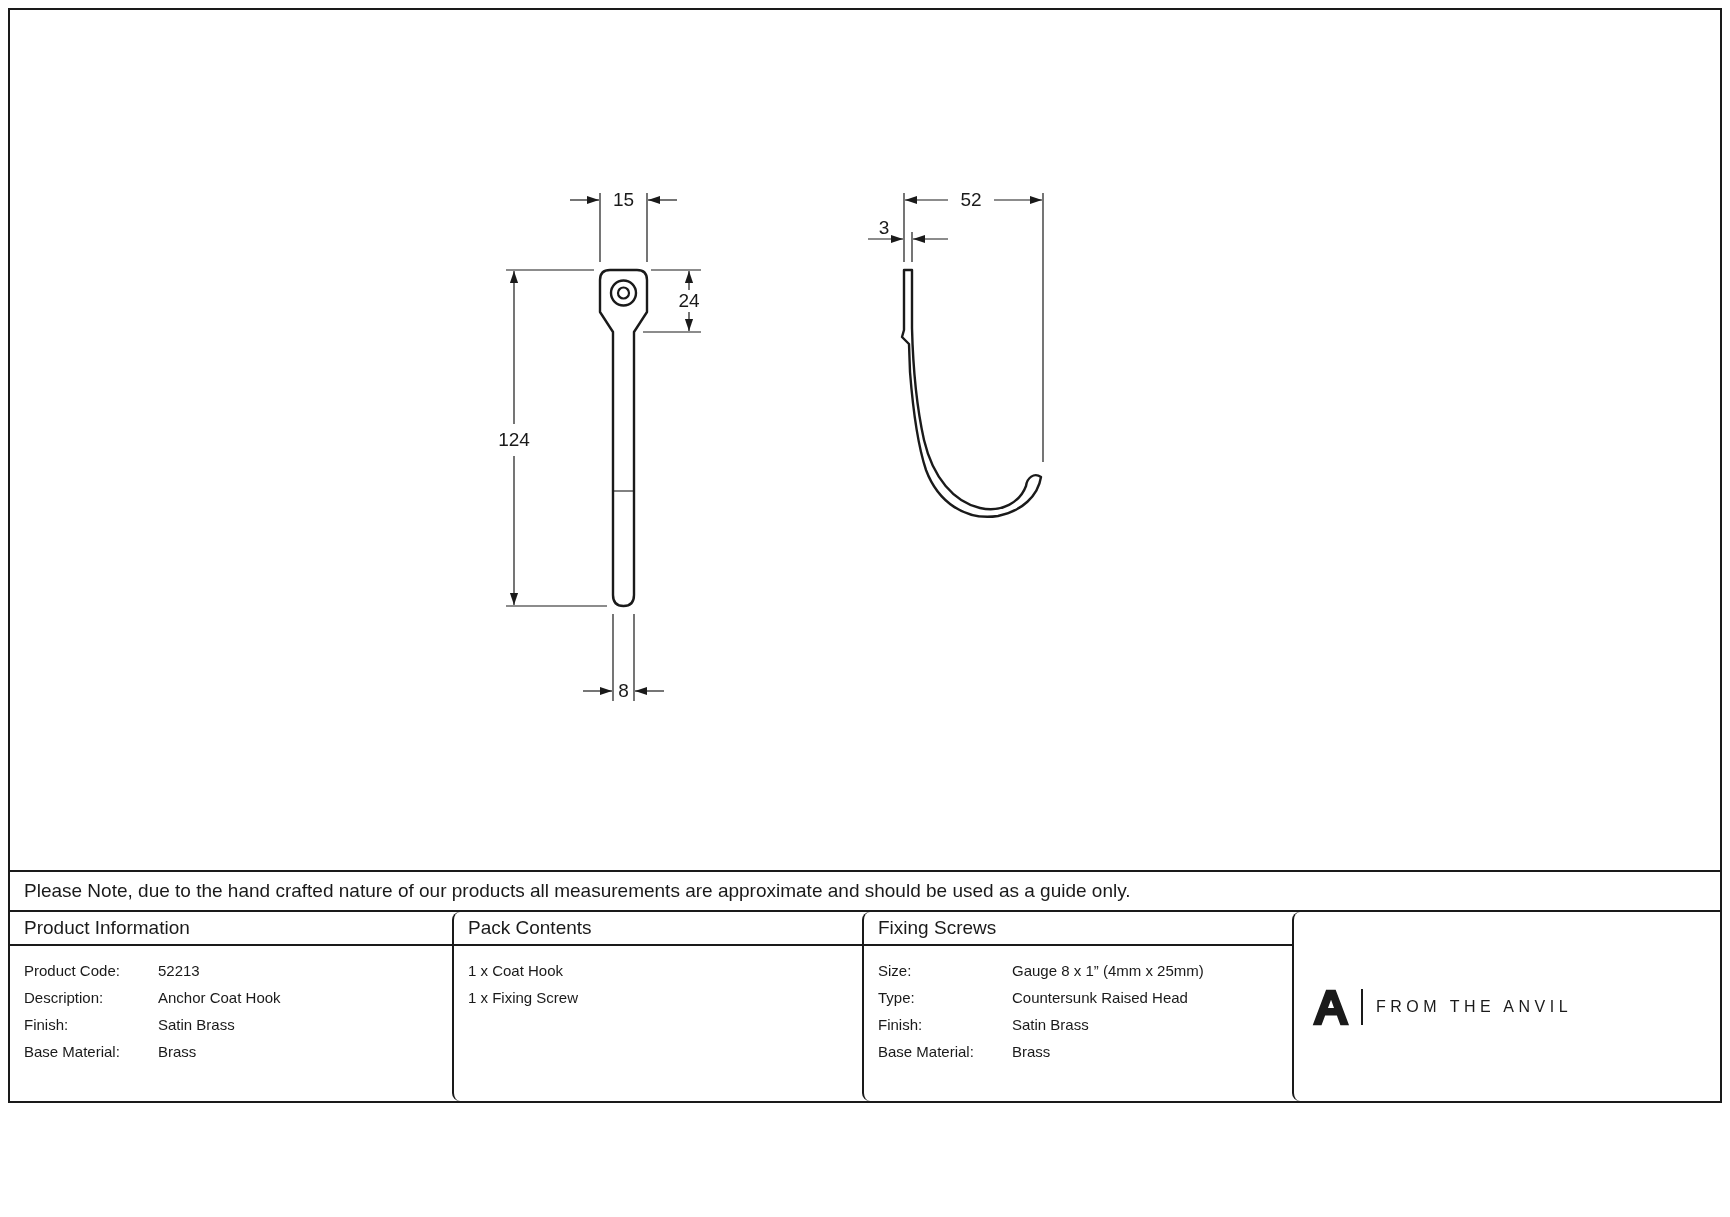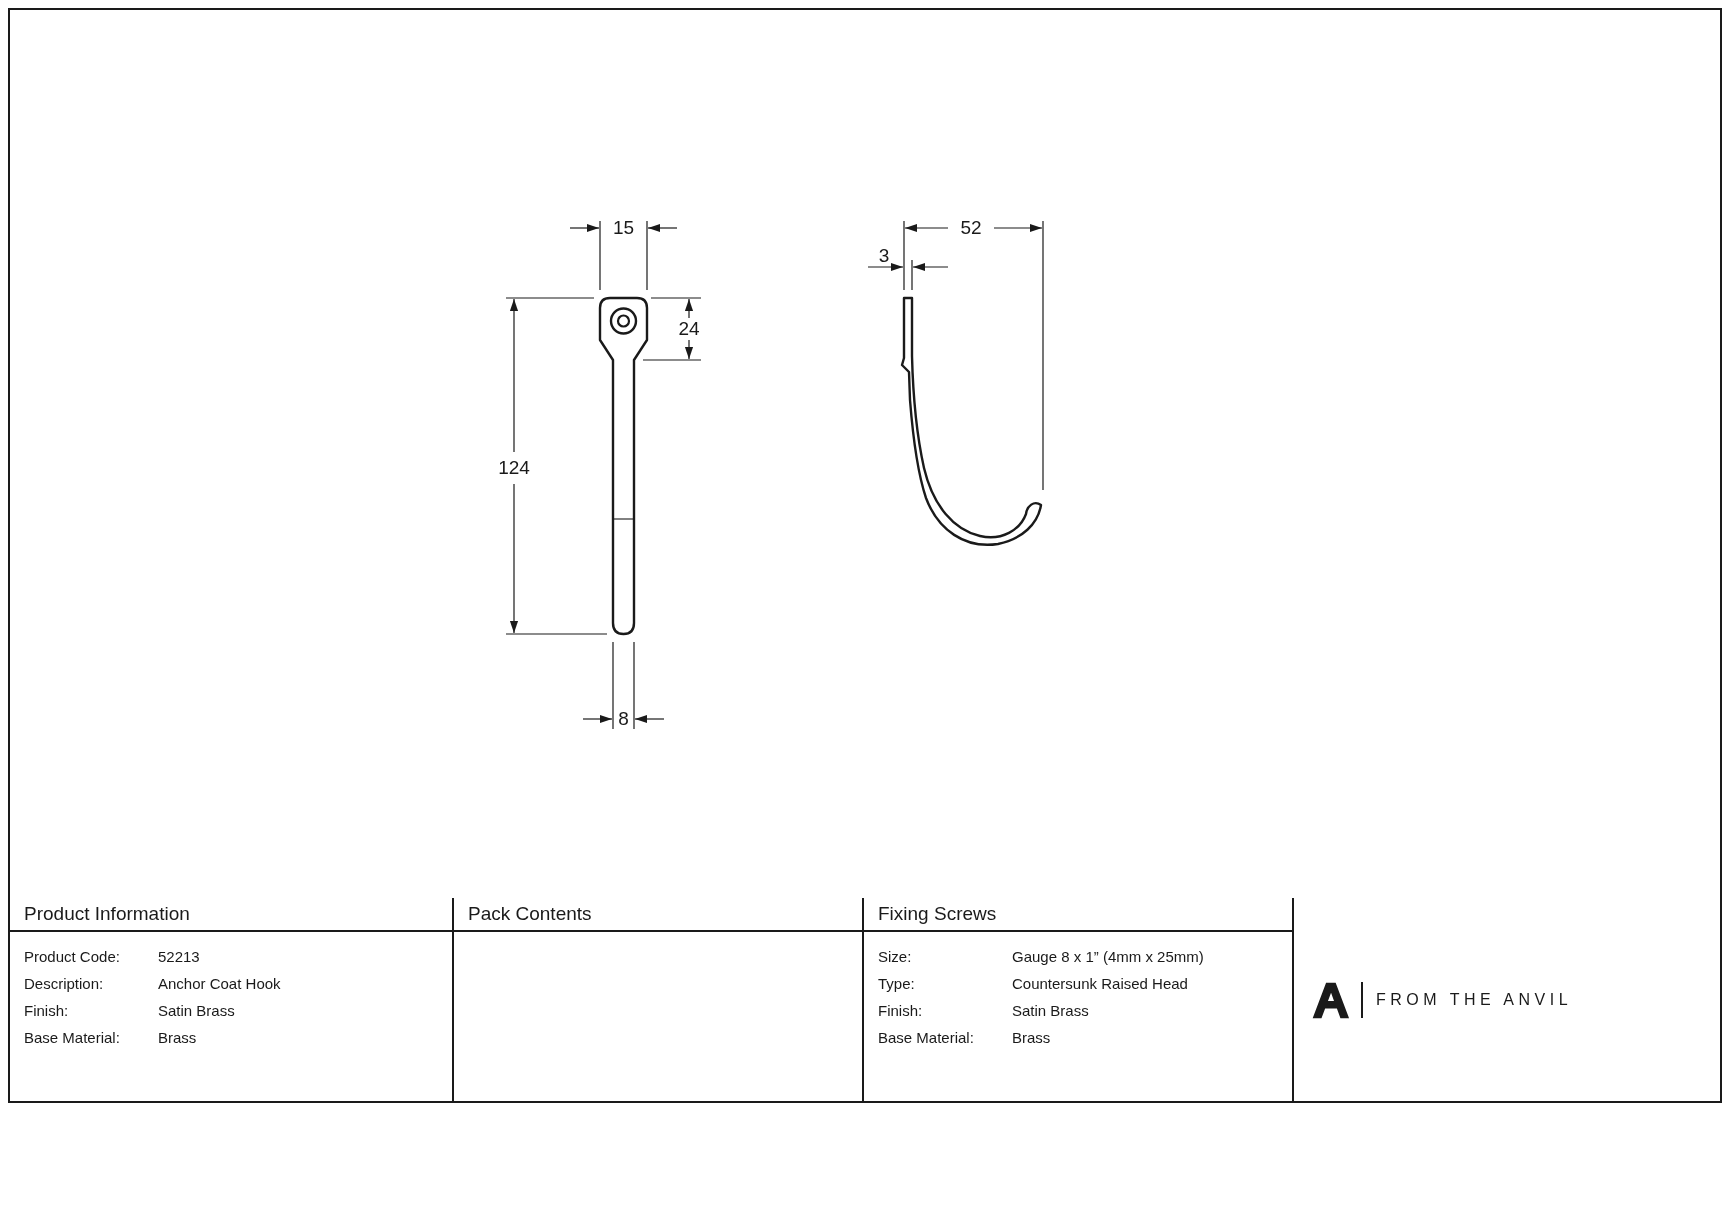--- a/index.html
+++ b/index.html
@@ -9,32 +9,32 @@
     font-family: "Liberation Sans", sans-serif;
     color: #1a1a1a;
   }
   .sheet {
     position: absolute; left: 8px; top: 8px;
     width: 1714px; height: 1095px;
     border: 2px solid #1a1a1a;
     background: #fff;
     display: flex; flex-direction: column;
   }
-  .drawing-area { height: 860px; position: relative; margin-top: 28px; }
+  .drawing-area { height: 860px; position: relative; }
   .drawing-area svg { display: block; }
   .note-bar {
     height: 42px;
     border-top: 2px solid #1a1a1a;
     border-bottom: 2px solid #1a1a1a;
     display: flex; align-items: center;
     padding: 0 14px;
     font-size: 19px;
   }
   .spec-table { flex: 1; display: flex; }
-  .col { display: flex; flex-direction: column; }
+  .col { display: flex; flex-direction: column; border-radius: 8px; }
   .col + .col { border-left: 2px solid #1a1a1a; }
   .col-product { width: 442px; }
   .col-pack    { width: 410px; }
   .col-screws  { width: 430px; }
   .col-brand   { flex: 1; flex-direction: row; align-items: center; padding-left: 12px; }
   .col-header {
     height: 34px; flex-shrink: 0;
     border-bottom: 2px solid #1a1a1a;
     display: flex; align-items: center;
     padding: 0 14px; font-size: 19px;
@@ -127,20 +127,23 @@
         <g stroke-width="1.2">
           <path d="M902,252 L902,222"></path>
           <path d="M858,229 L893,229" marker-end="url(#arr)"></path>
           <path d="M938,229 L903,229" marker-end="url(#arr)"></path>
         </g>
         <text class="dim" x="874" y="224" stroke="none" fill="#1a1a1a">3</text>
       </g>
     </svg>
   </div>
 
+  <div class="note-bar">
+    <span>Please Note, due to the hand crafted nature of our products all measurements are approximate and should be used as a guide only.</span>
+  </div>
 
   <div class="spec-table">
 
     <div class="col col-product">
       <div class="col-header">Product Information</div>
       <div class="col-body">
         <div class="kv">
           <span class="k">Product Code:</span>
           <span class="v">52213</span>
         </div>
@@ -154,20 +157,24 @@
         </div>
         <div class="kv">
           <span class="k">Base Material:</span>
           <span class="v">Brass</span>
         </div>
       </div>
     </div>
 
     <div class="col col-pack">
       <div class="col-header">Pack Contents</div>
+      <div class="col-body">
+        <div class="pack-line">1 x Coat Hook</div>
+        <div class="pack-line">1 x Fixing Screw</div>
+      </div>
     </div>
 
     <div class="col col-screws">
       <div class="col-header">Fixing Screws</div>
       <div class="col-body">
         <div class="kv">
           <span class="k">Size:</span>
           <span class="v">Gauge 8 x 1” (4mm x 25mm)</span>
         </div>
         <div class="kv">

